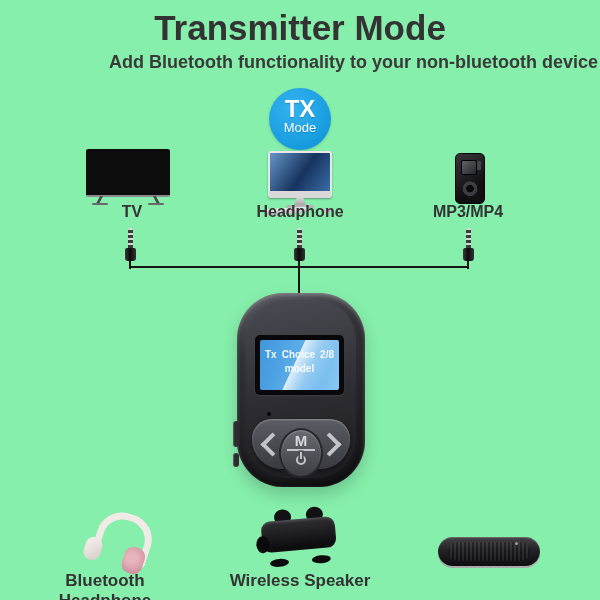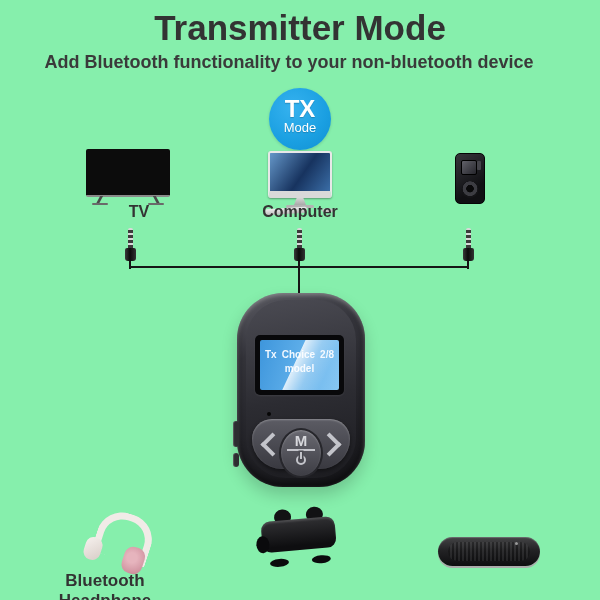--- a/index.html
+++ b/index.html
@@ -1,22 +1,22 @@
 <!DOCTYPE html>
 <html><head>
 <meta charset="utf-8">
 <style>
   html,body{margin:0;padding:0;background:#fff;}
   #stage{position:relative;width:600px;height:600px;background:#86efac;overflow:hidden;
          font-family:"Liberation Sans", sans-serif;color:#333;}
   
   .title{position:absolute;top:8px;left:0;width:600px;text-align:center;
          font-size:35px;font-weight:bold;color:#333;margin:0;letter-spacing:0;}
-  .subtitle{position:absolute;top:52px;left:0;width:578px;text-align:center;
-         font-size:18px;font-weight:bold;color:#3a3a3a;margin:0;}
+  .subtitle{position:absolute;top:52px;left:0;width:578px;text-align:right;
+         font-size:18px;font-weight:bold;color:#3a3a3a;margin:0;padding-left:20px;}
   
   .tx-badge{position:absolute;left:269px;top:88px;width:62px;height:62px;border-radius:50%;
          background:radial-gradient(circle at 38% 32%,#36b2ef 0%,#1a9fe1 60%,#118fd2 100%);
          text-align:center;color:#fff;box-shadow:0 1px 3px rgba(0,0,0,0.15);}
   .tx-badge .tx{font-size:24px;font-weight:bold;margin-top:7px;text-shadow:0 1px 1px rgba(0,0,0,0.2);}
   .tx-badge .mode{font-size:13px;margin-top:-3px;text-shadow:0 1px 1px rgba(0,0,0,0.2);}
   
   .dev-label{position:absolute;text-align:center;font-weight:bold;color:#333;}
   .dev-label.top{font-size:16px;}
   .dev-label.bottom{font-size:17px;}
@@ -132,36 +132,37 @@
     <div class="mode">Mode</div>
   </div>
 
   <div class="tv-icon">
     <div class="tv-screen"></div>
     <div class="tv-leg l"></div>
     <div class="tv-leg r"></div>
     <div class="tv-foot l"></div>
     <div class="tv-foot r"></div>
   </div>
-  <div class="dev-label top" style="left:97px;width:84px;top:203px;">TV</div>
+  <div class="dev-label top" style="left:90px;width:84px;top:203px;">TV</div>
 
   <div class="pc-icon">
     <div class="pc-screen"></div>
     <div class="pc-stand"></div>
     <div class="pc-base"></div>
     <div class="pc-keyboard"></div>
     <div class="pc-mouse"></div>
   </div>
-  <div class="dev-label top" style="left:248px;width:104px;top:203px;">Computer</div>
+  <div class="dev-label top" style="left:248px;width:104px;top:203px;">Headphone</div>
 
   <div class="mp3-icon">
     <div class="mp3-screen"></div>
     <div class="mp3-btn"></div>
     <div class="mp3-wheel"></div>
   </div>
+  <div class="dev-label top" style="left:416px;width:104px;top:203px;">MP3/MP4</div>
 
   <div class="jack j1">
     <div class="jack-tip"></div>
     <div class="jack-body"></div>
     <div class="jack-stub"></div>
   </div>
   <div class="jack j2">
     <div class="jack-tip"></div>
     <div class="jack-body"></div>
     <div class="jack-stub"></div>
@@ -212,19 +213,20 @@
   <div class="dev-label bottom" style="left:20px;width:170px;top:571px;">Bluetooth Headphone</div>
 
   <div class="spk-icon">
     <div class="spk-knob k1"></div>
     <div class="spk-knob k2"></div>
     <div class="spk-body"></div>
     <div class="spk-ear"></div>
     <div class="spk-foot f1"></div>
     <div class="spk-foot f2"></div>
   </div>
+  <div class="dev-label bottom" style="left:215px;width:170px;top:571px;">Wireless Speaker</div>
 
   <div class="sb-icon">
     <div class="sb-grille"></div>
     <div class="sb-led"></div>
   </div>
 
 </div>
 
 </body></html>

